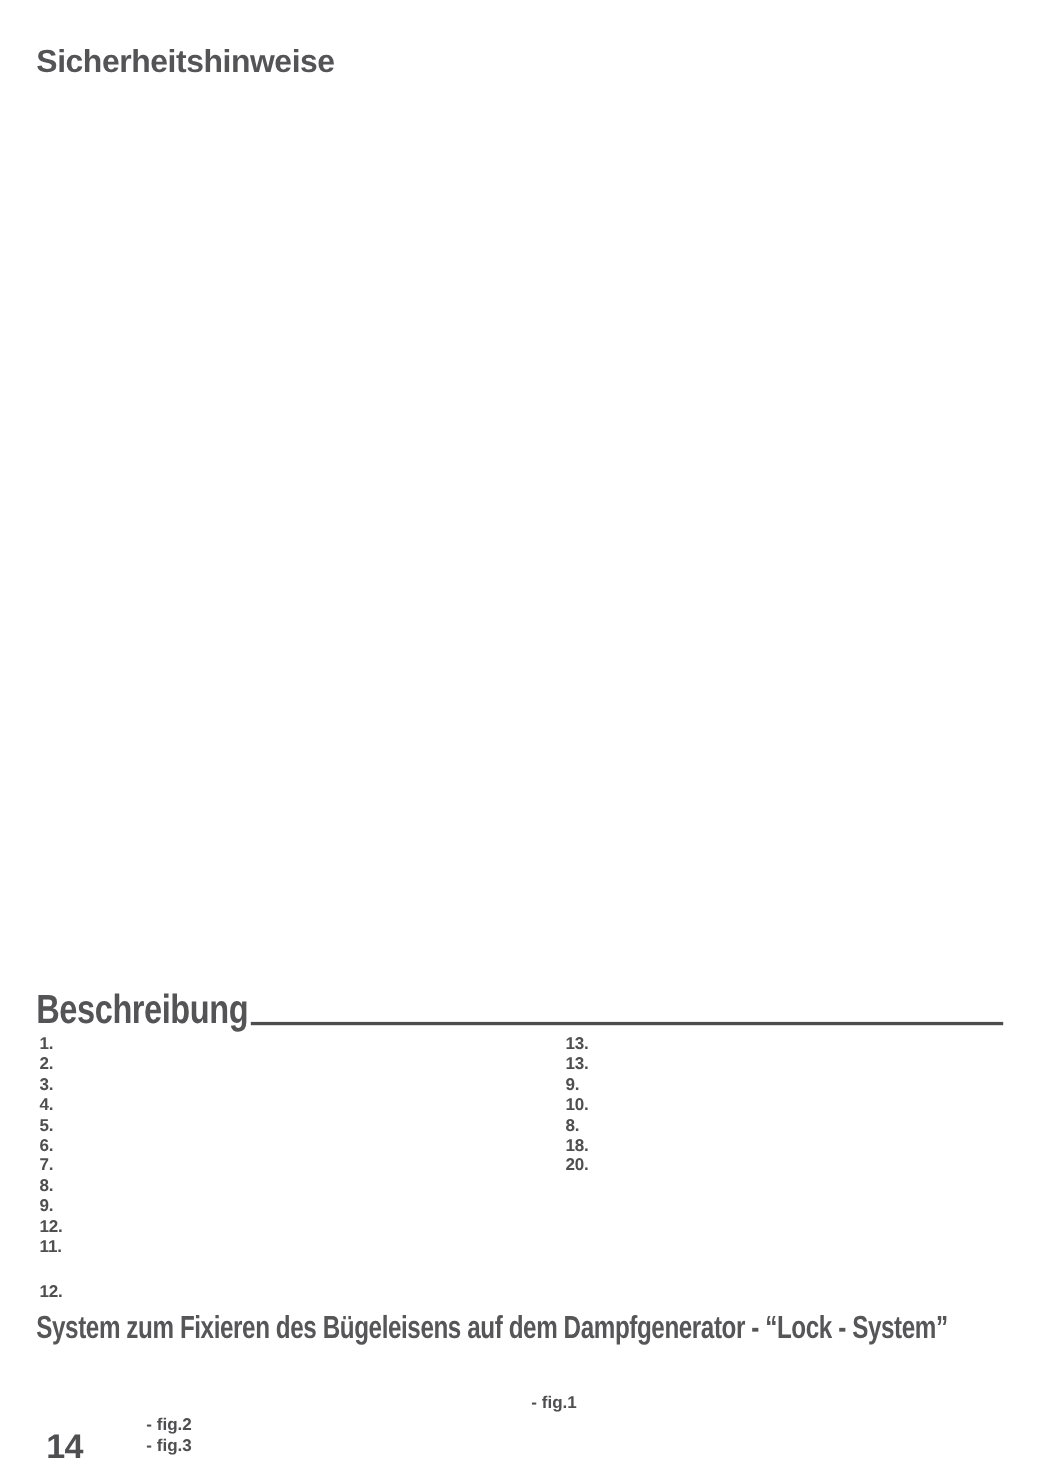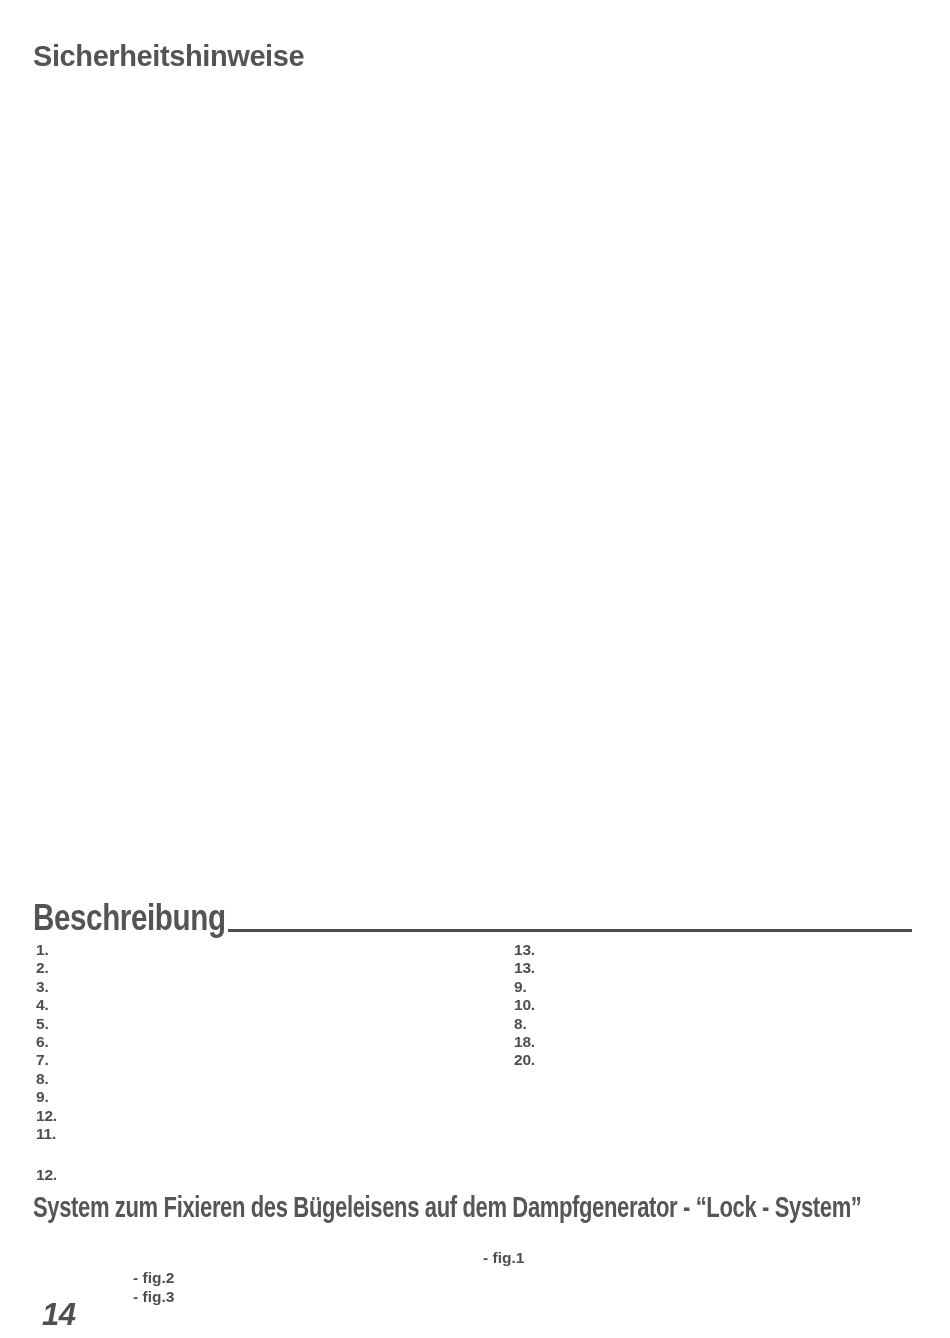--- a/index.html
+++ b/index.html
@@ -62,32 +62,32 @@
     transform: scaleX(0.76);
     transform-origin: left top;
     letter-spacing: -0.5px;
   }
   .fig-label {
     position: absolute;
     color: #4f4f51;
     font-size: 15.5px;
     font-weight: 700;
     white-space: nowrap;
+    margin-top: 18px;
   }
   .fig-1 { left: 483px; top: 1249px; }
   .fig-2 { left: 133px; top: 1269px; }
   .fig-3 { left: 133px; top: 1288px; text-align: right; }
   .page-number {
     position: absolute;
     left: 42px; top: 1297px;
     font-size: 31px;
     font-weight: 700;
     color: #4f4f51;
     letter-spacing: -0.5px;
-    font-style: italic;
   }
 </style>
 </head>
 <body>
 
 <div class="page">
 
   <h1 class="safety-heading">Sicherheitshinweise</h1>
 
   <h2 class="desc-heading">Beschreibung</h2>

